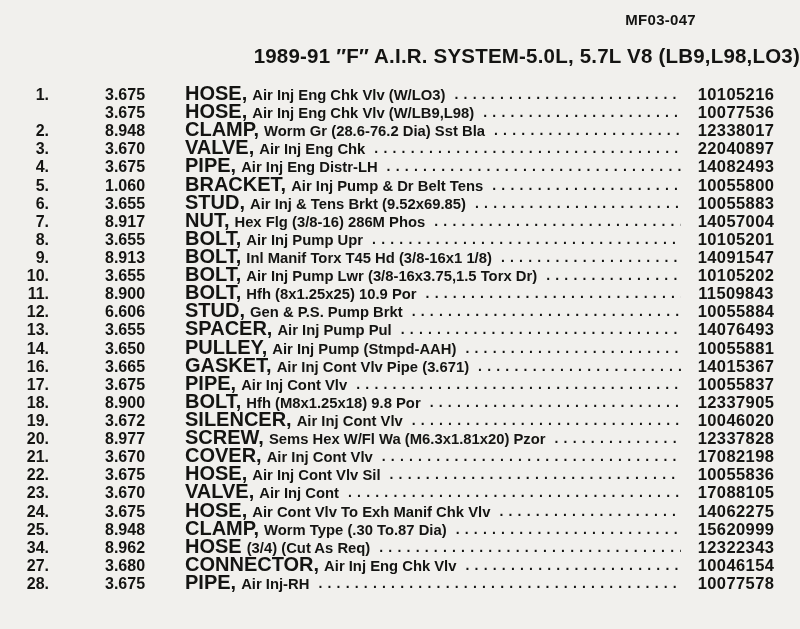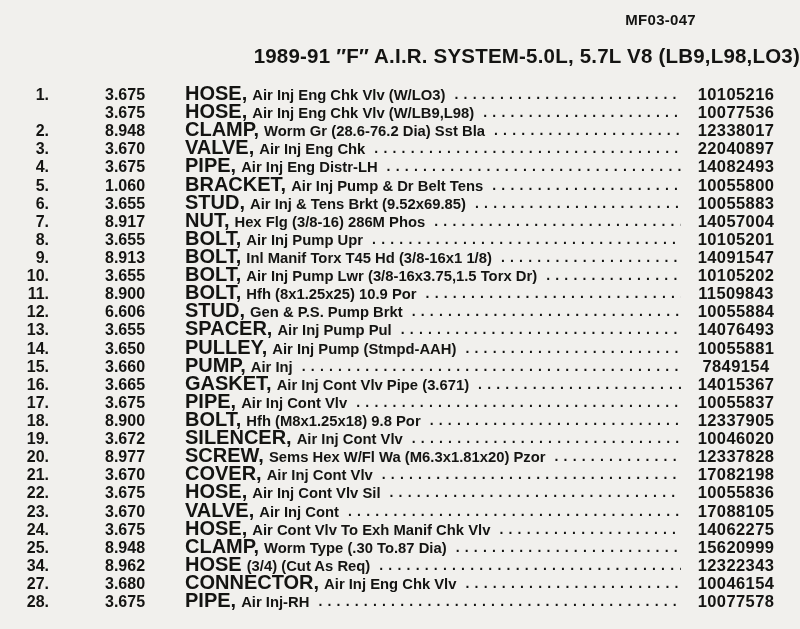--- a/index.html
+++ b/index.html
@@ -203,27 +203,20 @@
       <span class="c-part">14076493</span>
     </div>
       <div class="row">
       <span class="c-item">14.</span>
       <span class="c-group">3.650</span>
       <span class="c-desc"><span class="pname">PULLEY,</span><span class="pdesc">Air Inj Pump (Stmpd-AAH)</span></span>
       <span class="leader"></span>
       <span class="c-part">10055881</span>
     </div>
       <div class="row">
-      <span class="c-item">15.</span>
-      <span class="c-group">3.660</span>
-      <span class="c-desc"><span class="pname">PUMP,</span><span class="pdesc">Air Inj</span></span>
-      <span class="leader"></span>
-      <span class="c-part">7849154</span>
-    </div>
-      <div class="row">
       <span class="c-item">16.</span>
       <span class="c-group">3.665</span>
       <span class="c-desc"><span class="pname">GASKET,</span><span class="pdesc">Air Inj Cont Vlv Pipe (3.671)</span></span>
       <span class="leader"></span>
       <span class="c-part">14015367</span>
     </div>
       <div class="row">
       <span class="c-item">17.</span>
       <span class="c-group">3.675</span>
       <span class="c-desc"><span class="pname">PIPE,</span><span class="pdesc">Air Inj Cont Vlv</span></span>

